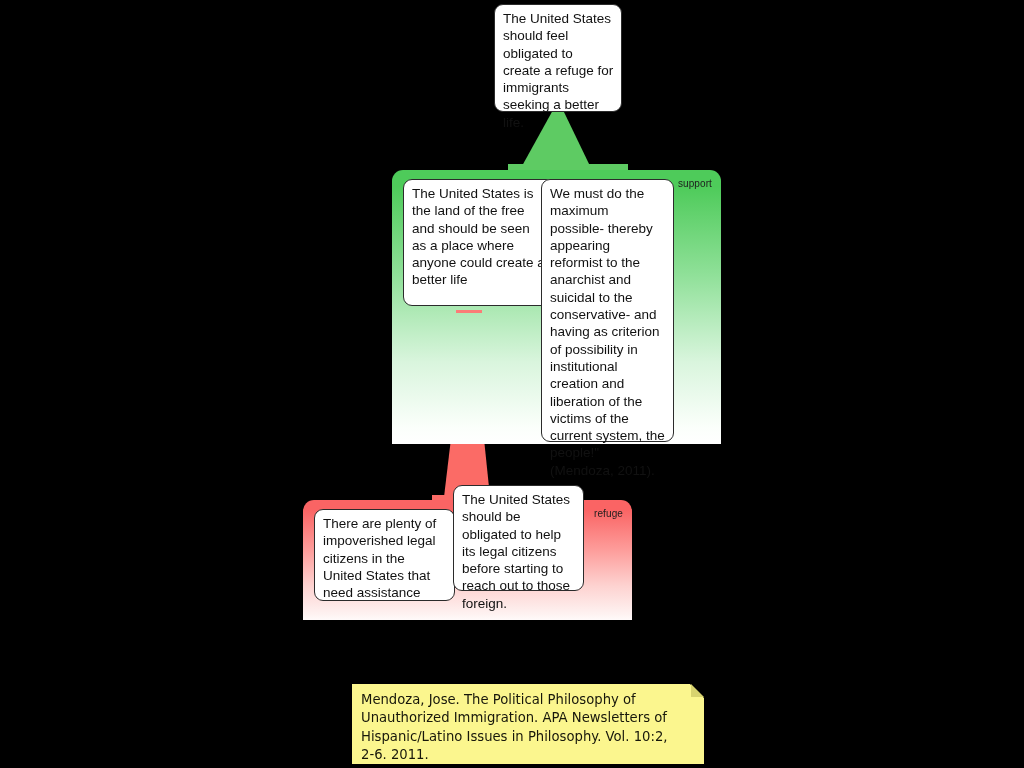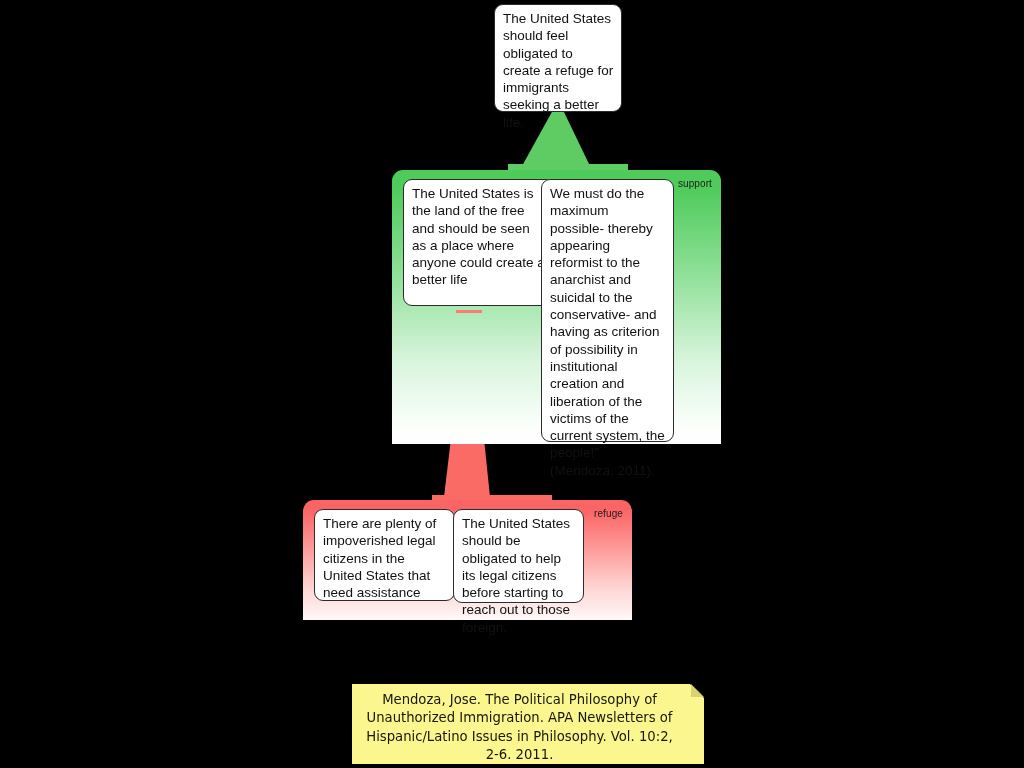--- a/index.html
+++ b/index.html
@@ -104,21 +104,20 @@
     width: 352px;
     height: 80px;
     background: #fbf68e;
     box-sizing: border-box;
     padding: 7px 26px 22px 9px;
     font-family: "DejaVu Sans", sans-serif;
     font-size: 13.2px;
     line-height: 18.4px;
     color: #17170b;
     z-index: 6;
-    text-align: center;
   }
   #note-fold {
     position: absolute;
     right: 0;
     top: 0;
     width: 14px;
     height: 14px;
     background: #000000;
     clip-path: polygon(100% 0, 0 0, 100% 100%);
     z-index: 7;
@@ -164,21 +163,21 @@
       <rect x="0" y="182" width="120" height="8" fill="#fb6b66"></rect>
     </svg>
   </div>
 
   <div class="panel" id="oppose-panel">
     <span class="panel-label">refuge</span>
   </div>
 
   <div class="card" id="oppose-card-1" style="left:314px; top:509px; width:141px; height:92px;">There are plenty of impoverished legal citizens in the United States that need assistance</div>
 
-  <div class="card" id="oppose-card-2" style="left:453px; top:509px; width:131px; height:94px;">The United States should be obligated to help its legal citizens before starting to reach out to those foreign.</div>
+  <div class="card" id="oppose-card-2" style="left:453px; top:485px; width:131px; height:106px;">The United States should be obligated to help its legal citizens before starting to reach out to those foreign.</div>
 
   <div id="note">
     <span>Mendoza, Jose. The Political Philosophy of Unauthorized Immigration. APA Newsletters of Hispanic/Latino Issues in Philosophy. Vol. 10:2, 2-6. 2011.</span>
     <span id="note-fold"></span>
     <span id="note-fold-tri"></span>
   </div>
 
 </div>
 
 </body></html>

